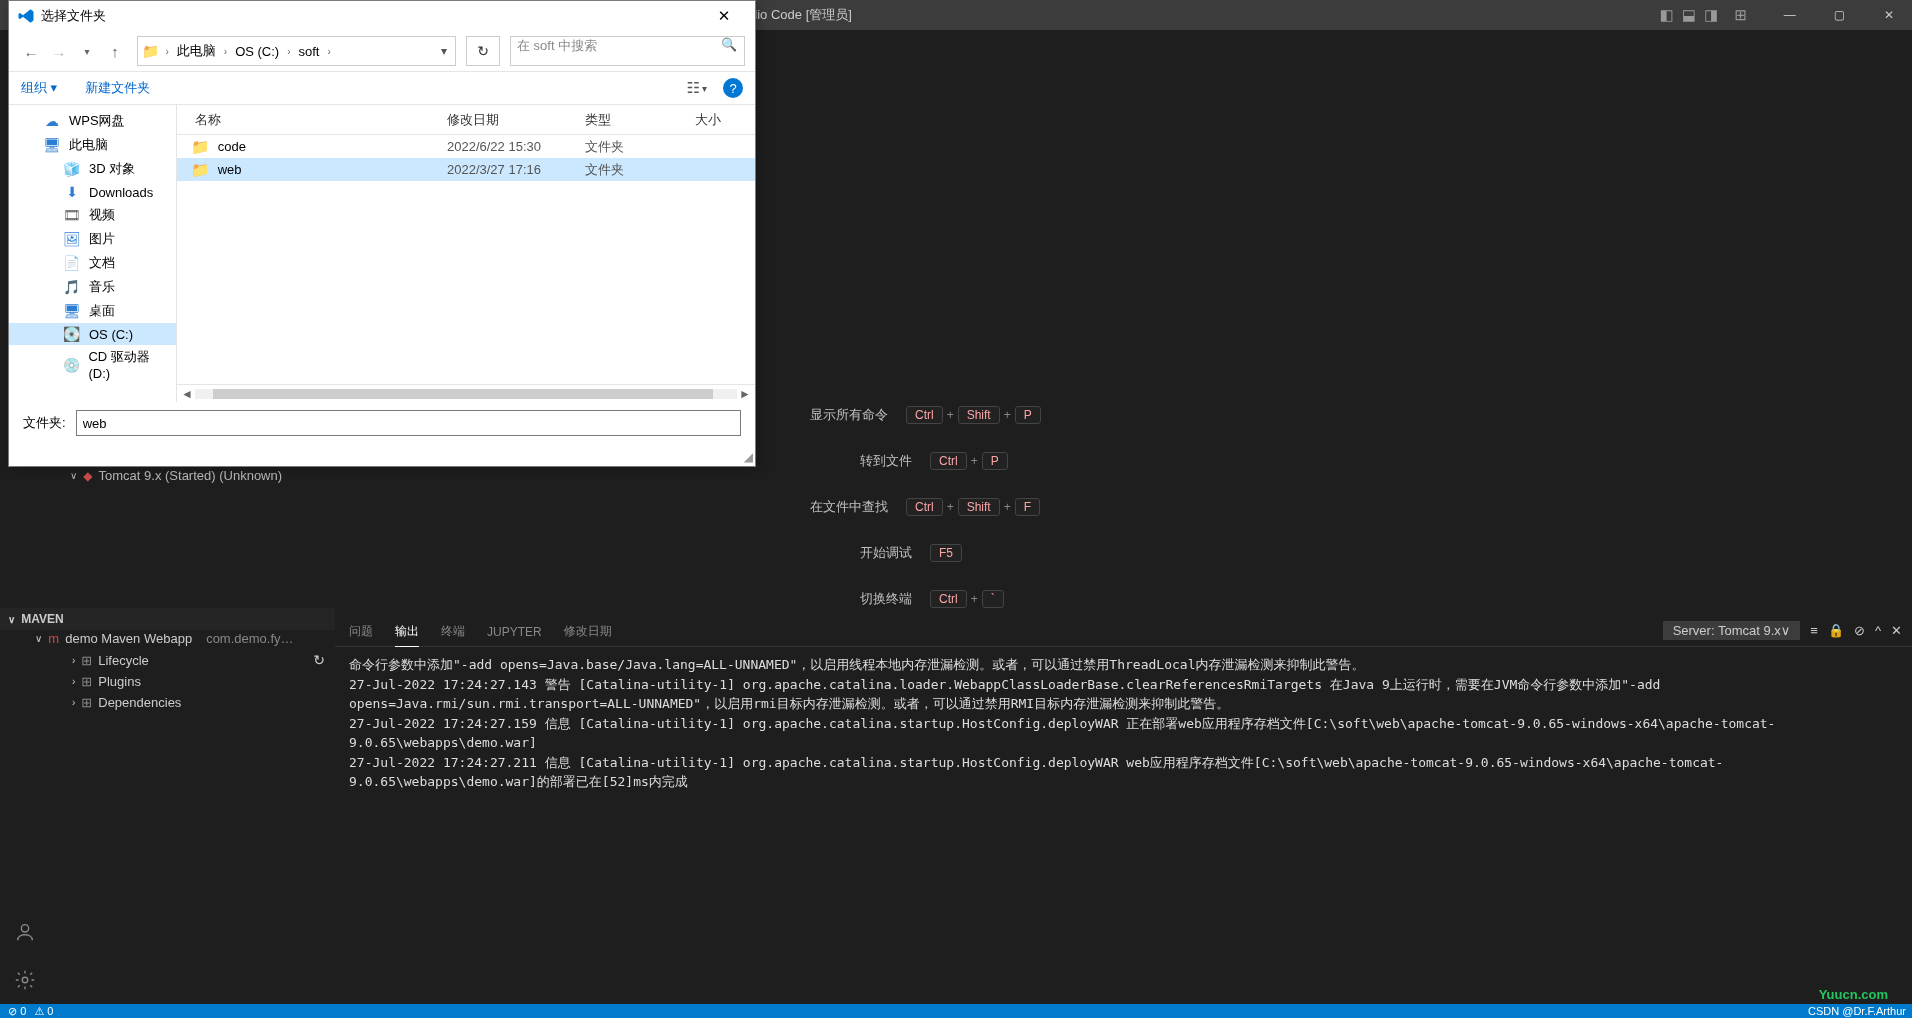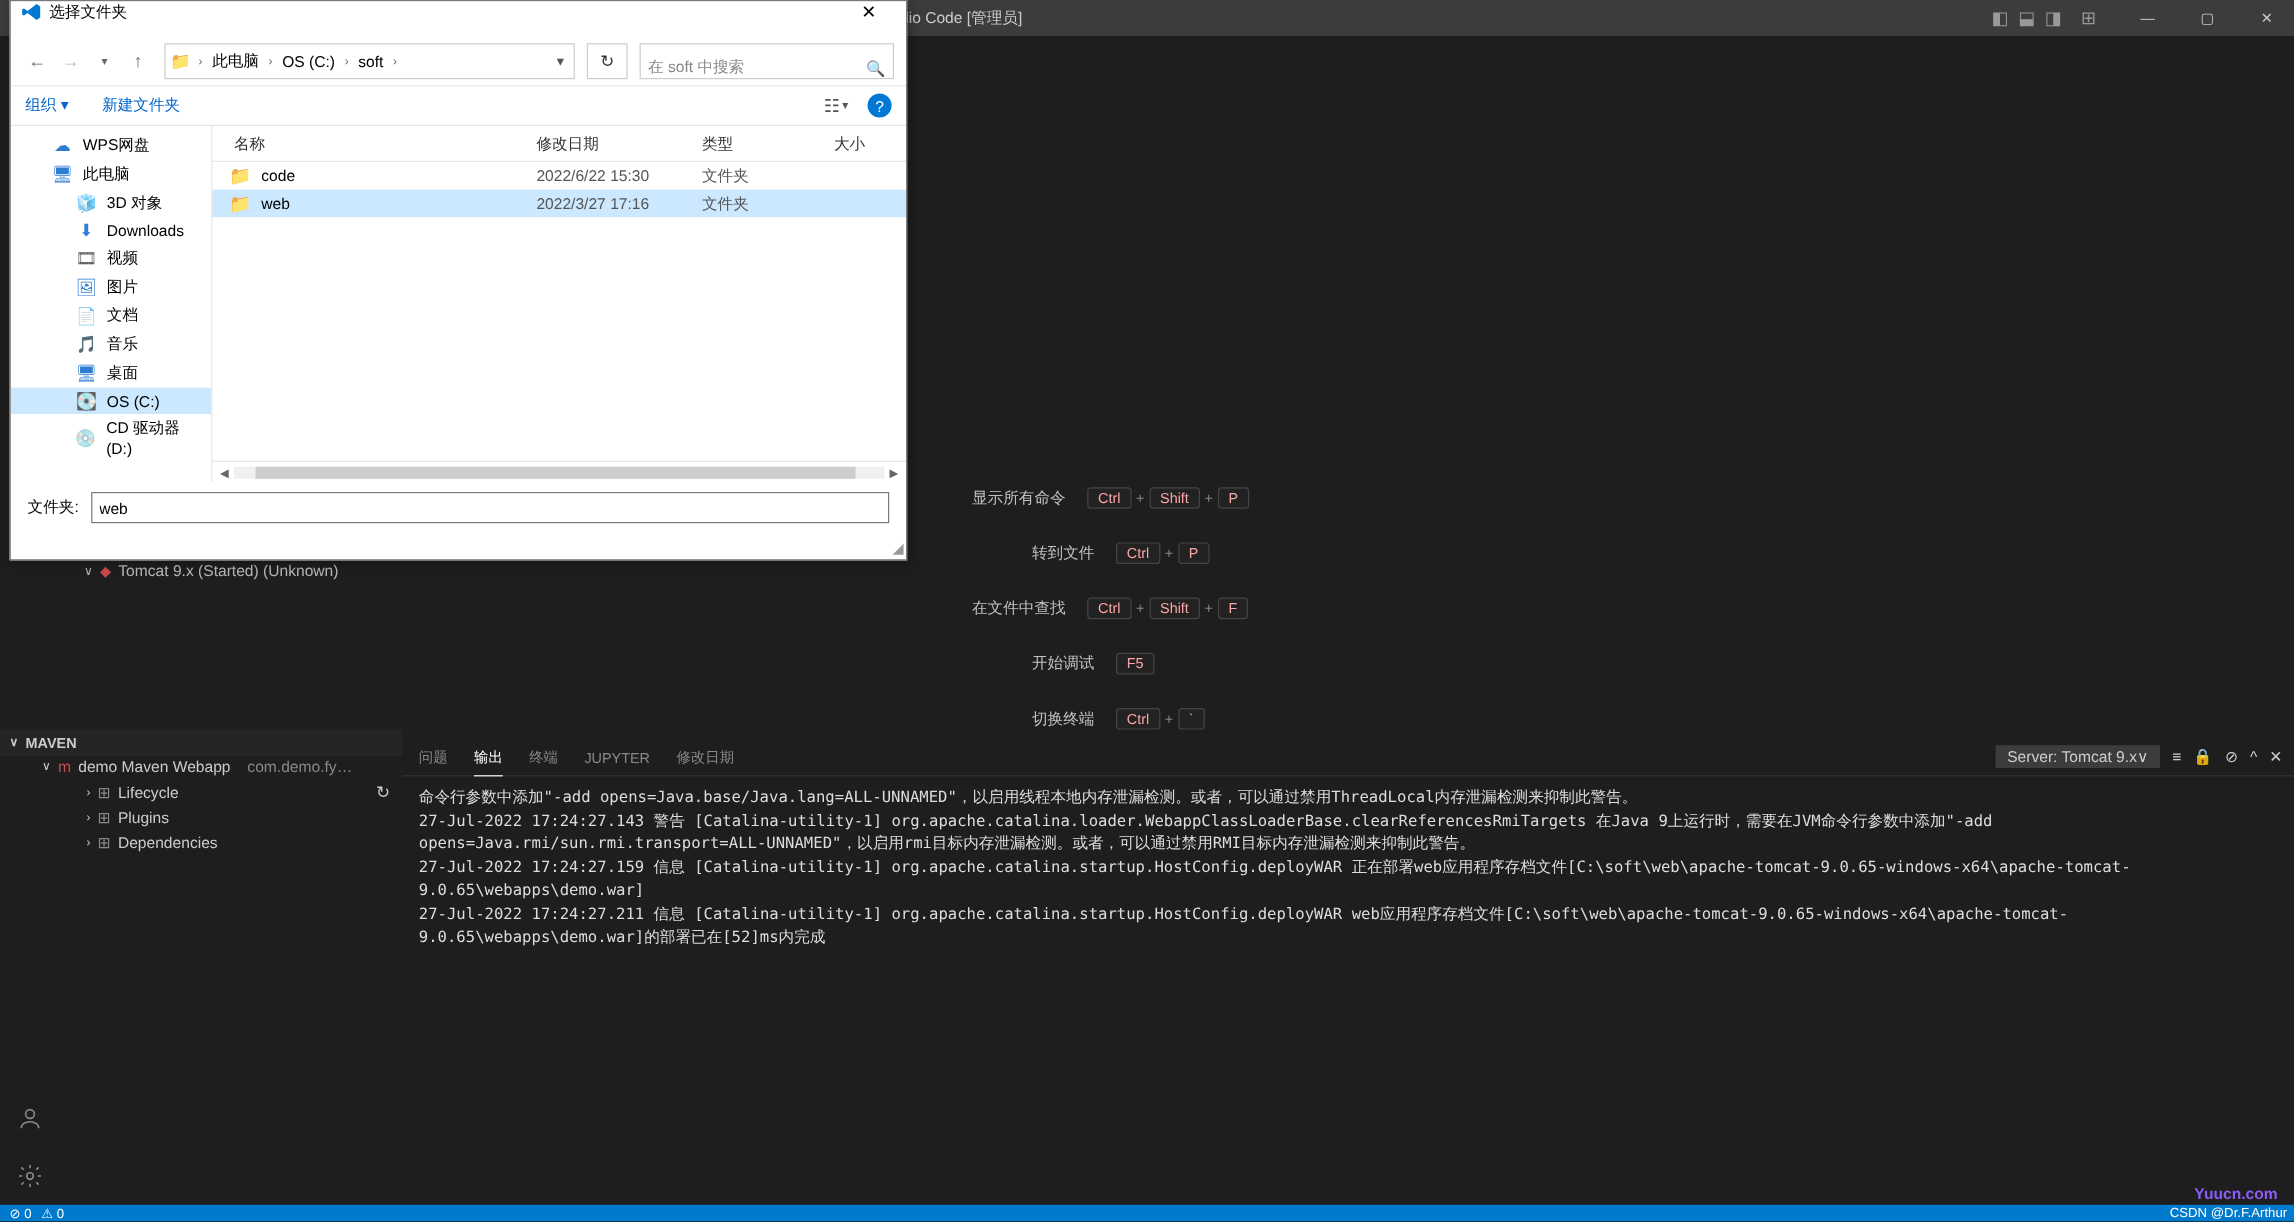--- a/index.html
+++ b/index.html
@@ -48,37 +48,37 @@
   .terminal-tab.active { color: #fff; border-bottom: 1px solid #fff; }
   .terminal-right { position: absolute; right: 10px; top: 6px; display: flex; align-items: center; gap: 10px; color: #ccc; font-size: 13px; }
   .terminal-server { background: #3c3c3c; padding: 2px 10px; border: none; color: #ccc; font-size: 13px; display: flex; align-items: center; }
   .terminal-content { padding: 8px 14px; font-family: Consolas, monospace; font-size: 13px; color: #ddd; line-height: 1.5; white-space: pre-wrap; }
 
   
   .statusbar { position: absolute; left: 0; right: 0; bottom: 0; height: 14px; background: #007acc; color: #fff; font-size: 11px; display: flex; align-items: center; padding: 0 8px; gap: 8px; }
   .statusbar-right { position: absolute; right: 6px; bottom: 1px; font-size: 11px; color: #fff; }
 
   
-  .watermark { position: absolute; right: 14px; bottom: 16px; color: #8b5cf6; font-size: 13px; font-weight: 600; }
+  .watermark { position: absolute; right: 24px; bottom: 16px; color: #22c55e; font-size: 13px; font-weight: 600; }
 
   
   .file-dialog { position: absolute; left: 8px; top: 0; width: 748px; height: 467px; background: #fff; border: 1px solid #7a7a7a; box-shadow: 2px 2px 10px rgba(0,0,0,0.3); }
-  .dlg-titlebar { height: 30px; display: flex; padding: 0 8px; font-size: 13px; color: #000; }
+  .dlg-titlebar { height: 30px; display: flex; align-items: center; padding: 0 8px; font-size: 13px; color: #000; }
   .dlg-title-icon { width: 18px; height: 18px; margin-right: 6px; }
   .dlg-close { margin-left: auto; width: 46px; text-align: center; color: #000; font-size: 15px; cursor: pointer; }
 
   .dlg-nav { height: 40px; display: flex; align-items: center; padding: 0 10px; gap: 4px; }
   .dlg-navbtn { width: 24px; height: 24px; display: flex; align-items: center; justify-content: center; color: #666; font-size: 15px; cursor: pointer; }
   .dlg-path { flex: 1; border: 1px solid #ccc; height: 30px; display: flex; align-items: center; padding: 0 4px; font-size: 13px; gap: 4px; margin: 0 6px; }
   .dlg-path .crumb { padding: 0 4px; cursor: pointer; }
   .dlg-path .sep { color: #666; font-size: 10px; }
   .dlg-path .folder-icon { color: #f8c246; font-size: 14px; margin-right: 2px; }
   .dlg-path-drop { margin-left: auto; color: #555; font-size: 12px; padding: 0 4px; }
   .dlg-refresh { width: 34px; height: 30px; border: 1px solid #ccc; display: flex; align-items: center; justify-content: center; font-size: 14px; color: #333; cursor: pointer; }
-  .dlg-search { width: 212px; height: 30px; border: 1px solid #ccc; display: flex; align-items: flex-end; padding: 0 6px; font-size: 13px; color: #888; margin-left: 6px; }
+  .dlg-search { width: 235px; height: 30px; border: 1px solid #ccc; display: flex; align-items: flex-start; padding: 0 6px; font-size: 13px; color: #888; margin-left: 6px; }
   .dlg-search .search-icon { margin-left: auto; color: #555; }
 
   .dlg-toolbar { height: 34px; border-top: 1px solid #e5e5e5; border-bottom: 1px solid #e5e5e5; display: flex; align-items: center; padding: 0 12px; font-size: 13px; gap: 28px; }
   .dlg-toolbar-btn { color: #0066cc; cursor: pointer; }
   .dlg-toolbar-right { margin-left: auto; display: flex; gap: 16px; align-items: center; color: #555; }
   .dlg-view-icon { font-size: 15px; cursor: pointer; display: flex; gap: 2px; align-items: center; }
   .dlg-help { width: 20px; height: 20px; border-radius: 50%; background: #0078d4; color: #fff; display: flex; align-items: center; justify-content: center; font-size: 13px; cursor: pointer; }
 
   .dlg-body { height: 297px; display: flex; }
   .dlg-tree { width: 168px; border-right: 1px solid #e5e5e5; overflow: hidden; font-size: 13px; padding-top: 4px; }

